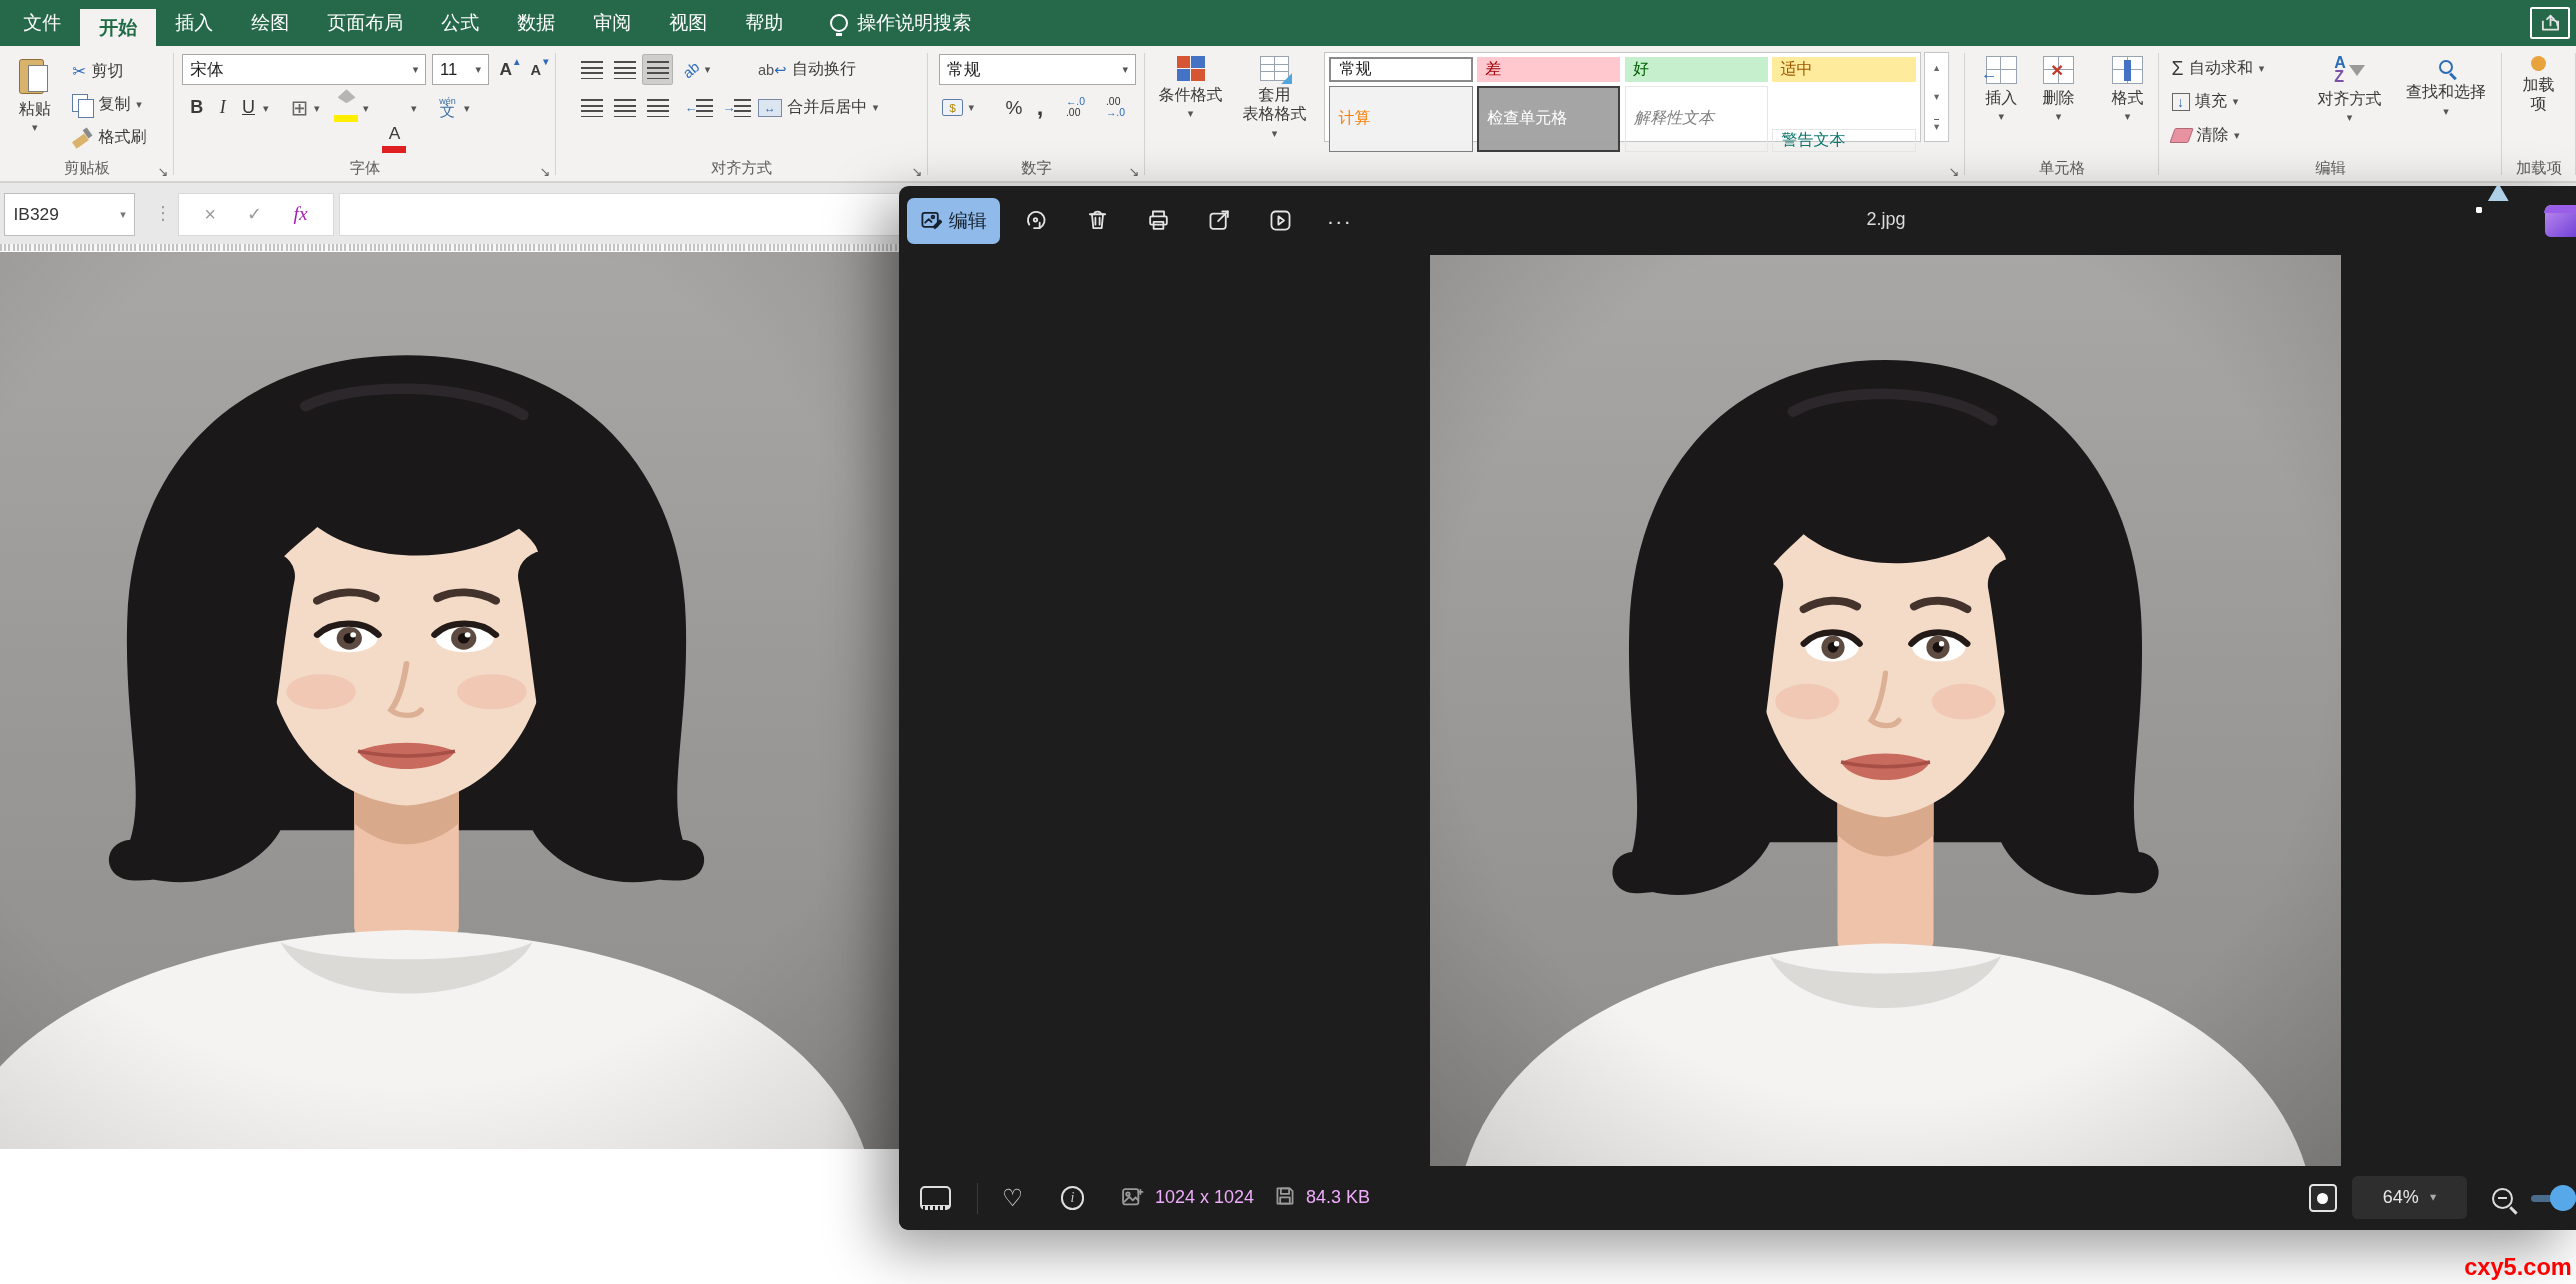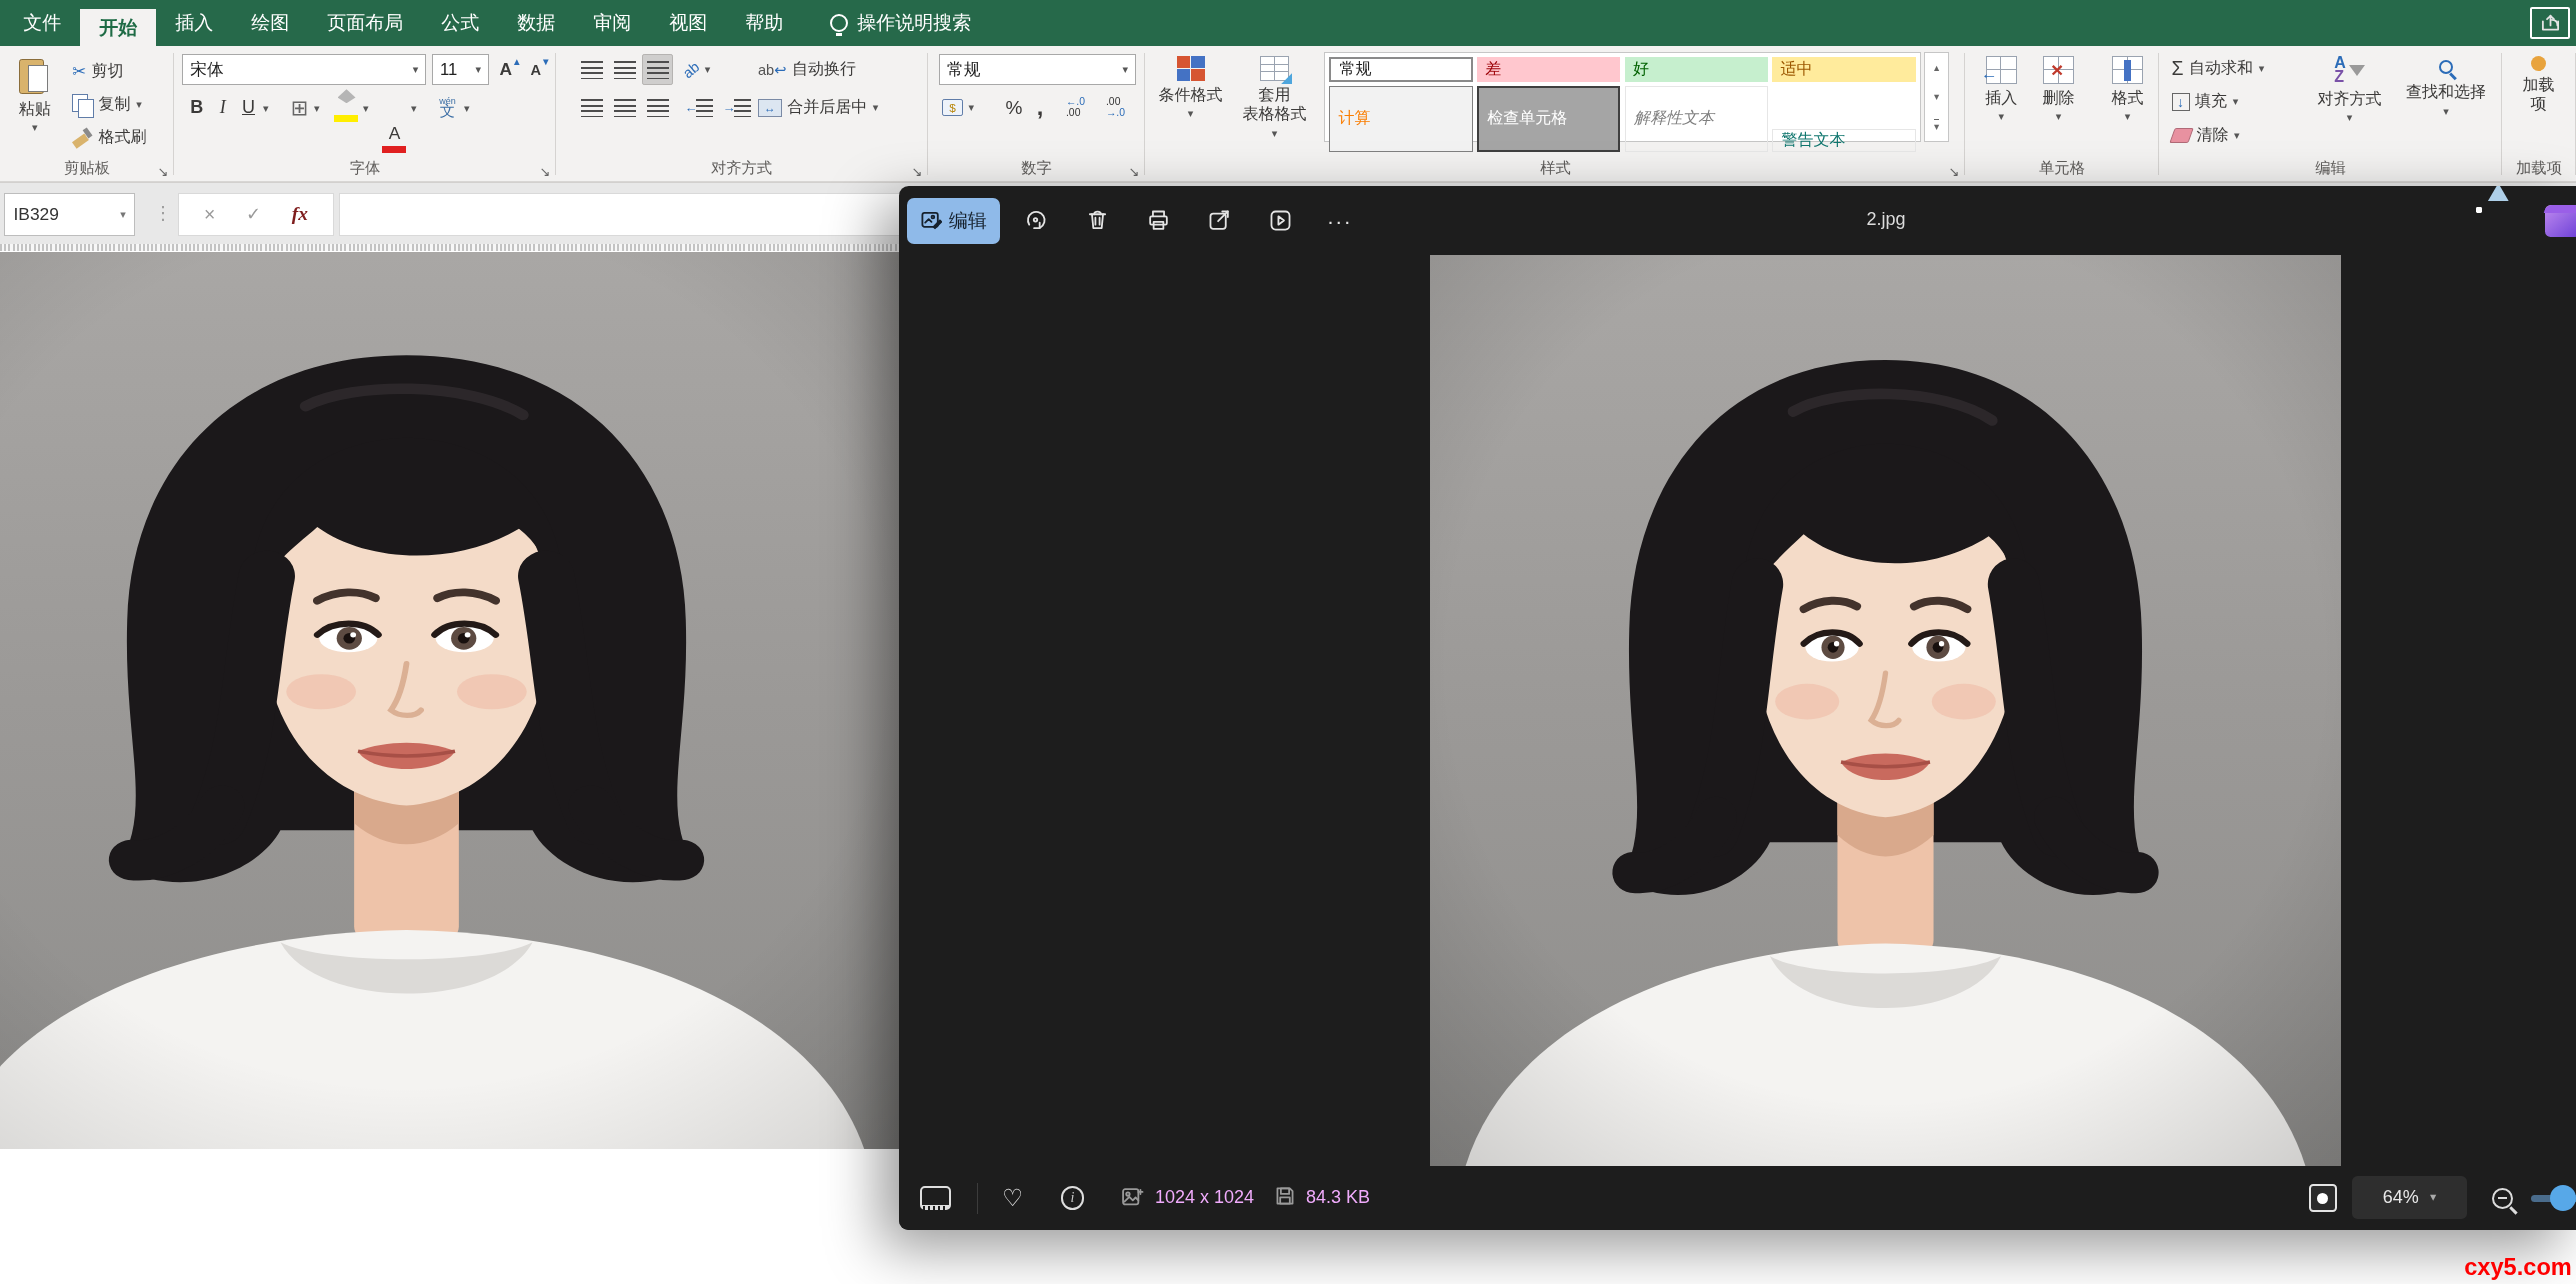--- a/index.html
+++ b/index.html
@@ -104,21 +104,21 @@
 .gc-warn{color:#0f766e;margin-top:43px;}
 .gscroll{position:absolute;left:778px;top:5.6px;width:25px;height:90px;border:0.7px solid #c6c6c6;background:#fff;display:flex;flex-direction:column;align-items:center;justify-content:space-around;color:#666;font-size:10.4px;}
 .gscroll .morebar{border-top:1.4px solid #666;padding-top:0.7px;}
 
 
 .frow{position:absolute;left:0;top:182px;width:100%;height:62px;background:#e8e8e8;border-top:0.7px solid #d2d0ce;}
 .namebox{position:absolute;left:4.2px;top:9.7px;width:131px;height:43px;background:#fff;border:0.7px solid #bdbdbd;display:flex;align-items:center;padding:0 8.3px;font-size:17.4px;color:#333;}
 .namebox .caret{margin-left:auto;color:#777;}
 .kebab{position:absolute;left:154px;top:19.4px;color:#9a9a9a;font-size:18px;}
 .fxbar{position:absolute;left:178px;top:9.7px;width:156px;height:43px;background:#fff;border:0.7px solid #d9d9d9;display:flex;align-items:center;justify-content:space-around;padding:0 9.7px;color:#9a9a9a;}
-.fxbar .fx{font-style:italic;font-family:"Liberation Serif",serif;font-size:19.4px;color:#7f1d1d;font-weight:bold;}
+.fxbar .fx{font-style:italic;font-family:"Liberation Serif",serif;font-size:19.4px;color:#a21caf;}
 .fxbar .x{font-size:19.4px;}
 .fxbar .ck{font-size:18px;}
 .finput{position:absolute;left:339px;top:9.7px;right:0;height:43px;background:#fff;border:0.7px solid #d9d9d9;padding:0 9.7px;font-size:17.4px;display:flex;align-items:center;}
 
 .sheet{position:absolute;left:0;top:244px;right:0;bottom:0;background:#fff;}
 .marquee{position:absolute;left:0;top:0;width:903px;height:7px;background:repeating-linear-gradient(90deg,#c3c3c3 0 2.1px,#f7f7f7 2.1px 4.2px);}
 .xl-photo{position:absolute;left:-90px;top:7.6px;width:993px;height:897px;}
 
 
 .photos{position:absolute;left:899px;top:186px;width:1677px;height:1044px;background:#1d1d1d;border-radius:9.7px 0 0 9.7px;overflow:hidden;box-shadow:-17.4px 17.4px 56px rgba(0,0,0,.4);}
@@ -368,21 +368,20 @@
         <div class="gcell gc-calc">计算</div>
         <div class="gcell gc-check">检查单元格</div>
         <div class="gcell gc-expl">解释性文本</div>
         <div class="gcell gc-warn">警告文本</div>
       </div>
       <div class="gscroll">
         <span>▴</span>
         <span>▾</span>
         <span class="morebar">▾</span>
       </div>
-      <div class="grp-label">样式</div>
       <span class="dlg">↘</span>
     </div>
 
     <div class="grp" style="left:1965px;width:194px;">
       <div class="bigbtn" style="left:9.7px;width:53px;">
         <span class="ic-grid">
               <span class="ovl ovl-ins">←</span>
             </span>
         <span class="blabel">插入</span>
         <span class="caret">▾</span>

